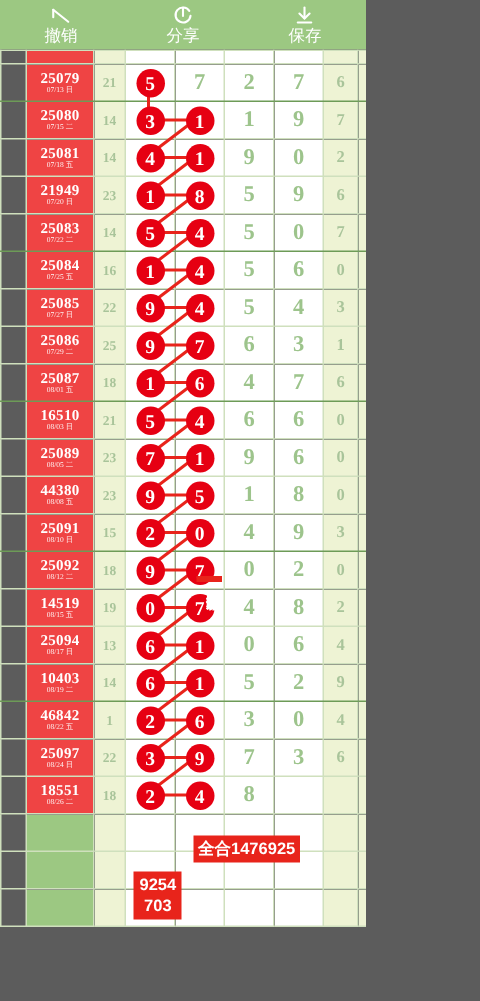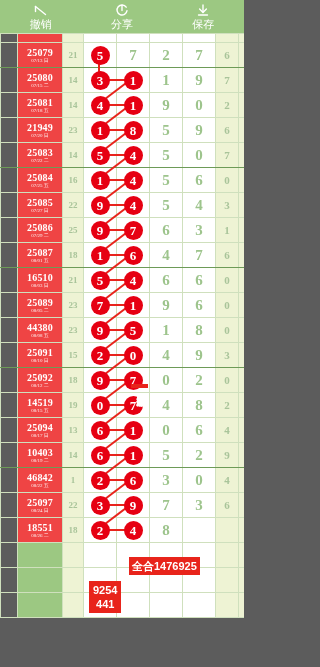--- a/index.html
+++ b/index.html
@@ -485,21 +485,21 @@
         </tr>
       </tbody>
     </table>
 
   <div id="watermark">江东新区黑哥原创出品</div>
 
   <div id="sumbadge">全合1476925</div>
 
   <div id="notebadge">
     <span>9254</span>
-    <span>441</span>
+    <span>703</span>
   </div>
 <div class="ball" style="left: 90.5px; top: 12.5px;">5</div>
     <div class="ball" style="left: 90.5px; top: 37.5px;">3</div>
     <div class="ball" style="left: 123.5px; top: 37.5px;">1</div>
     <div class="ball" style="left: 90.5px; top: 62.5px;">4</div>
     <div class="ball" style="left: 123.5px; top: 62.5px;">1</div>
     <div class="ball" style="left: 90.5px; top: 87.5px;">1</div>
     <div class="ball" style="left: 123.5px; top: 87.5px;">8</div>
     <div class="ball" style="left: 90.5px; top: 112.5px;">5</div>
     <div class="ball" style="left: 123.5px; top: 112.5px;">4</div>

